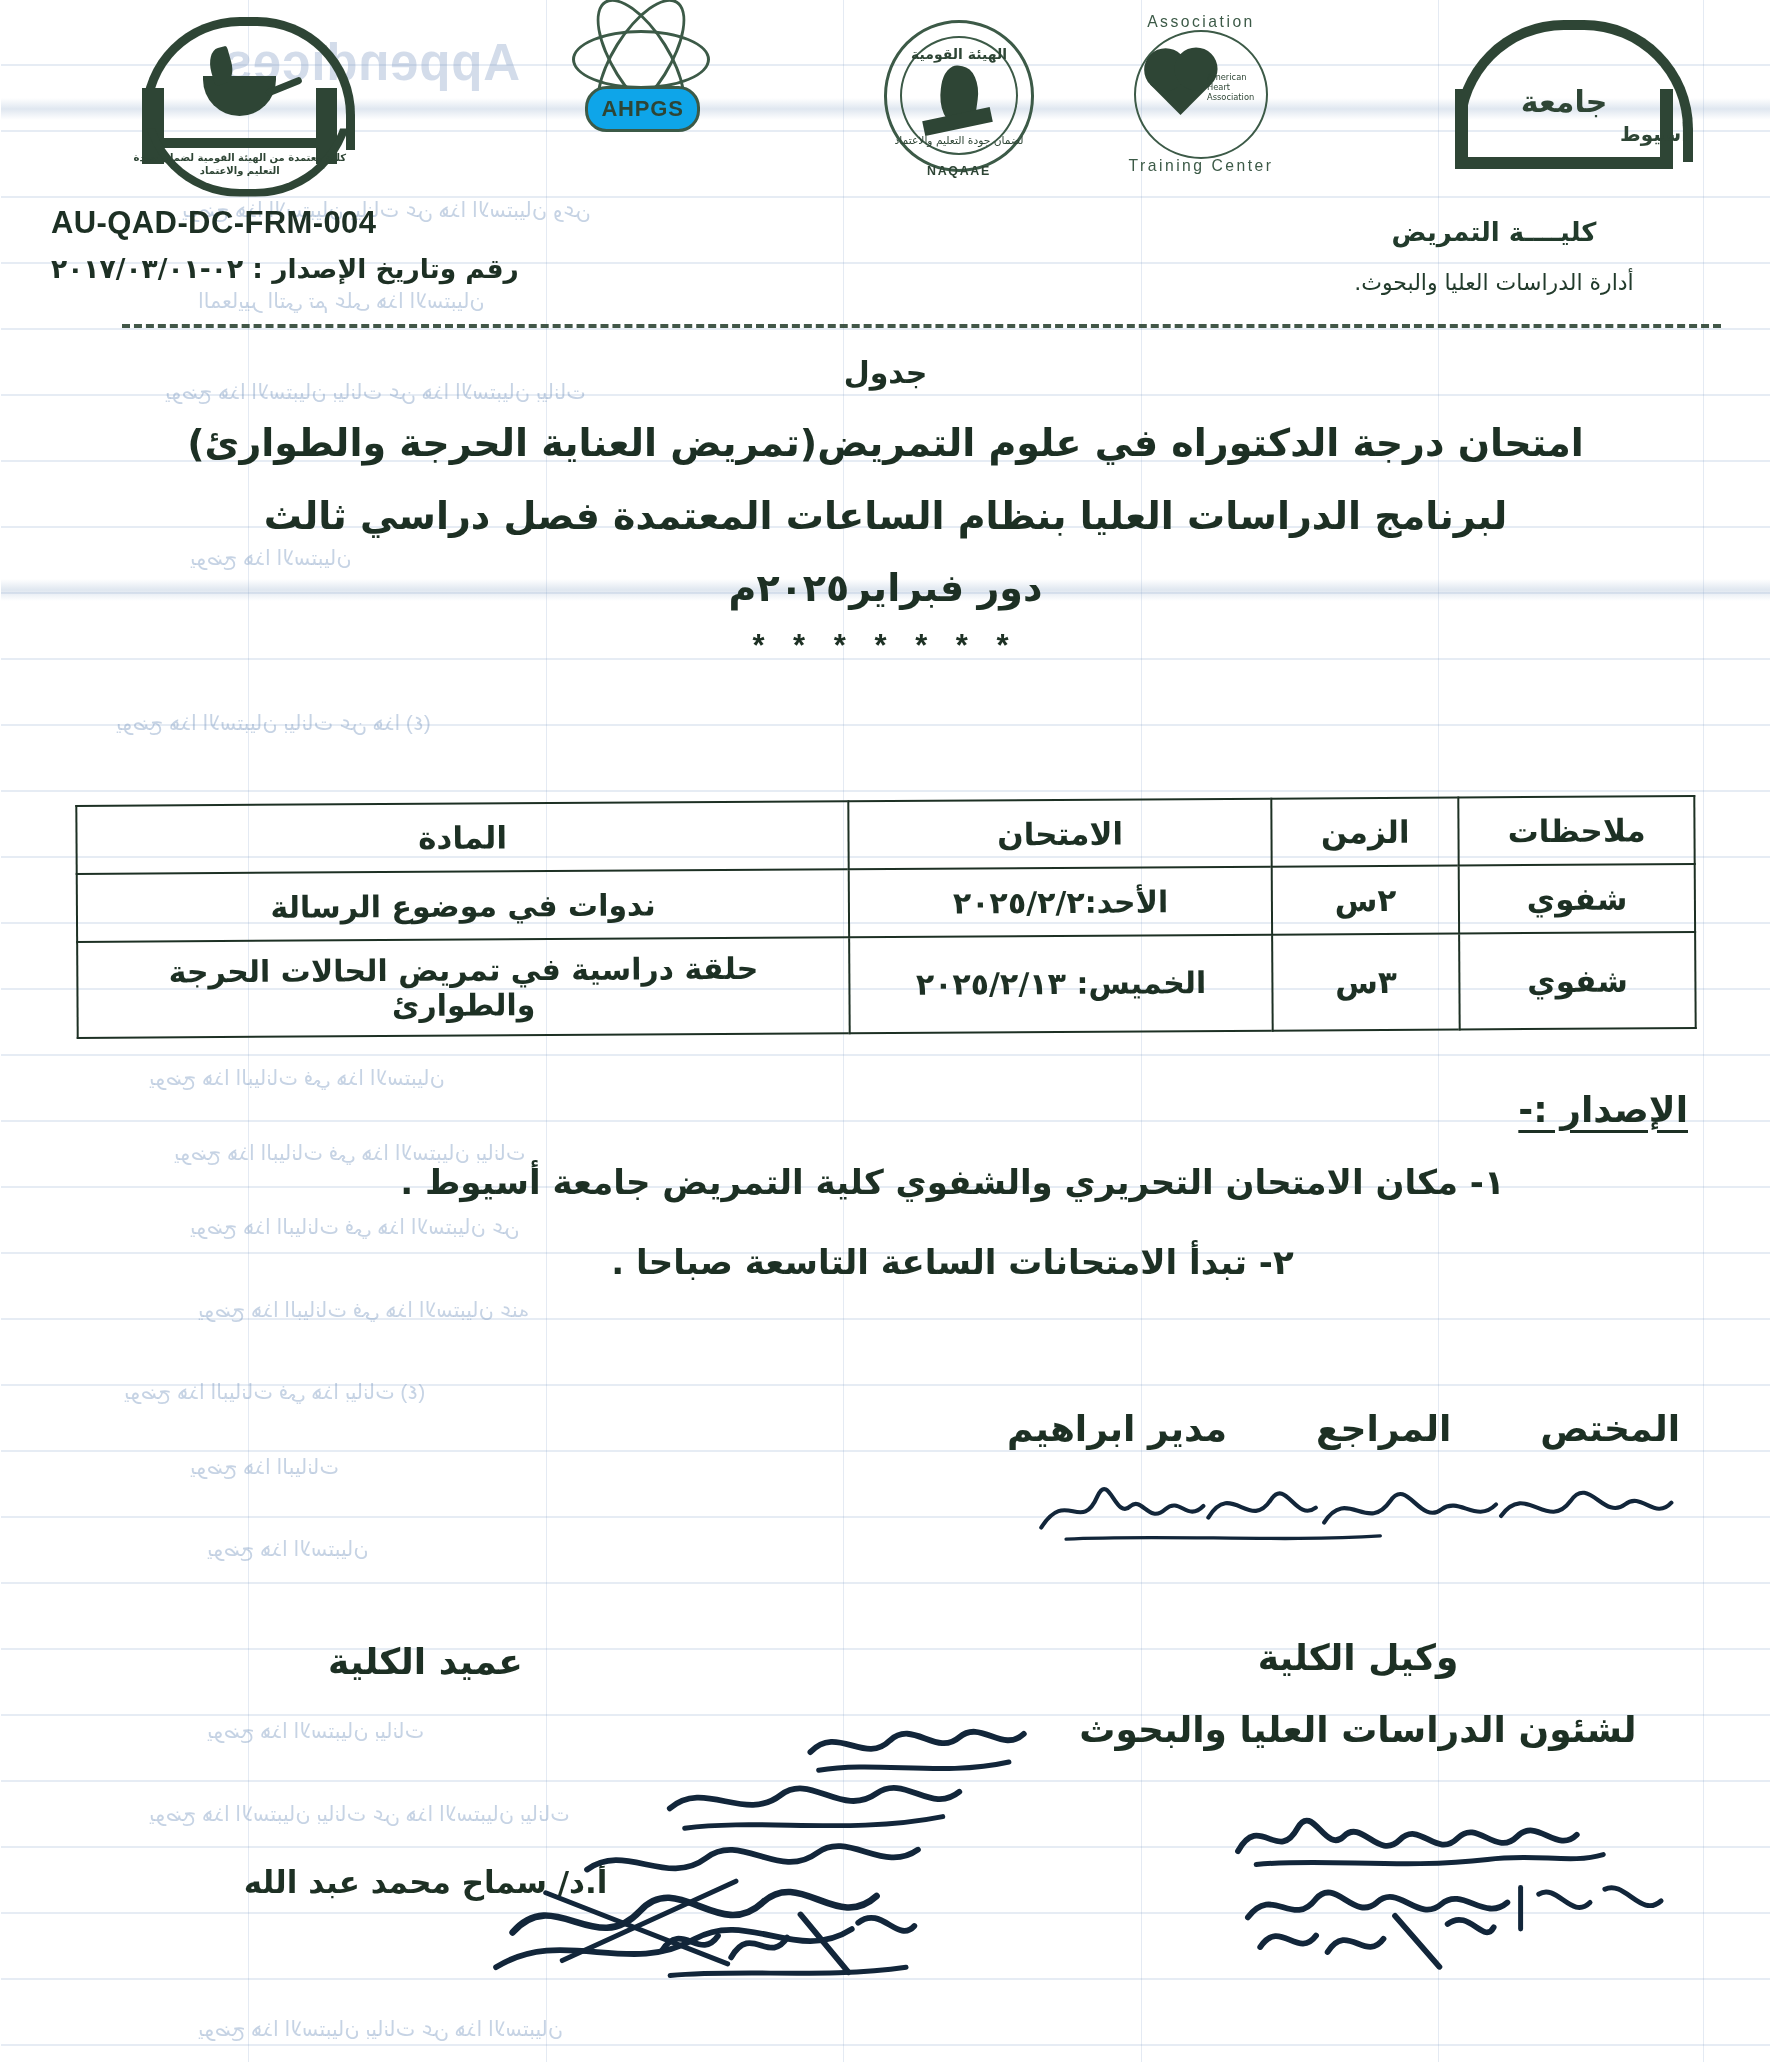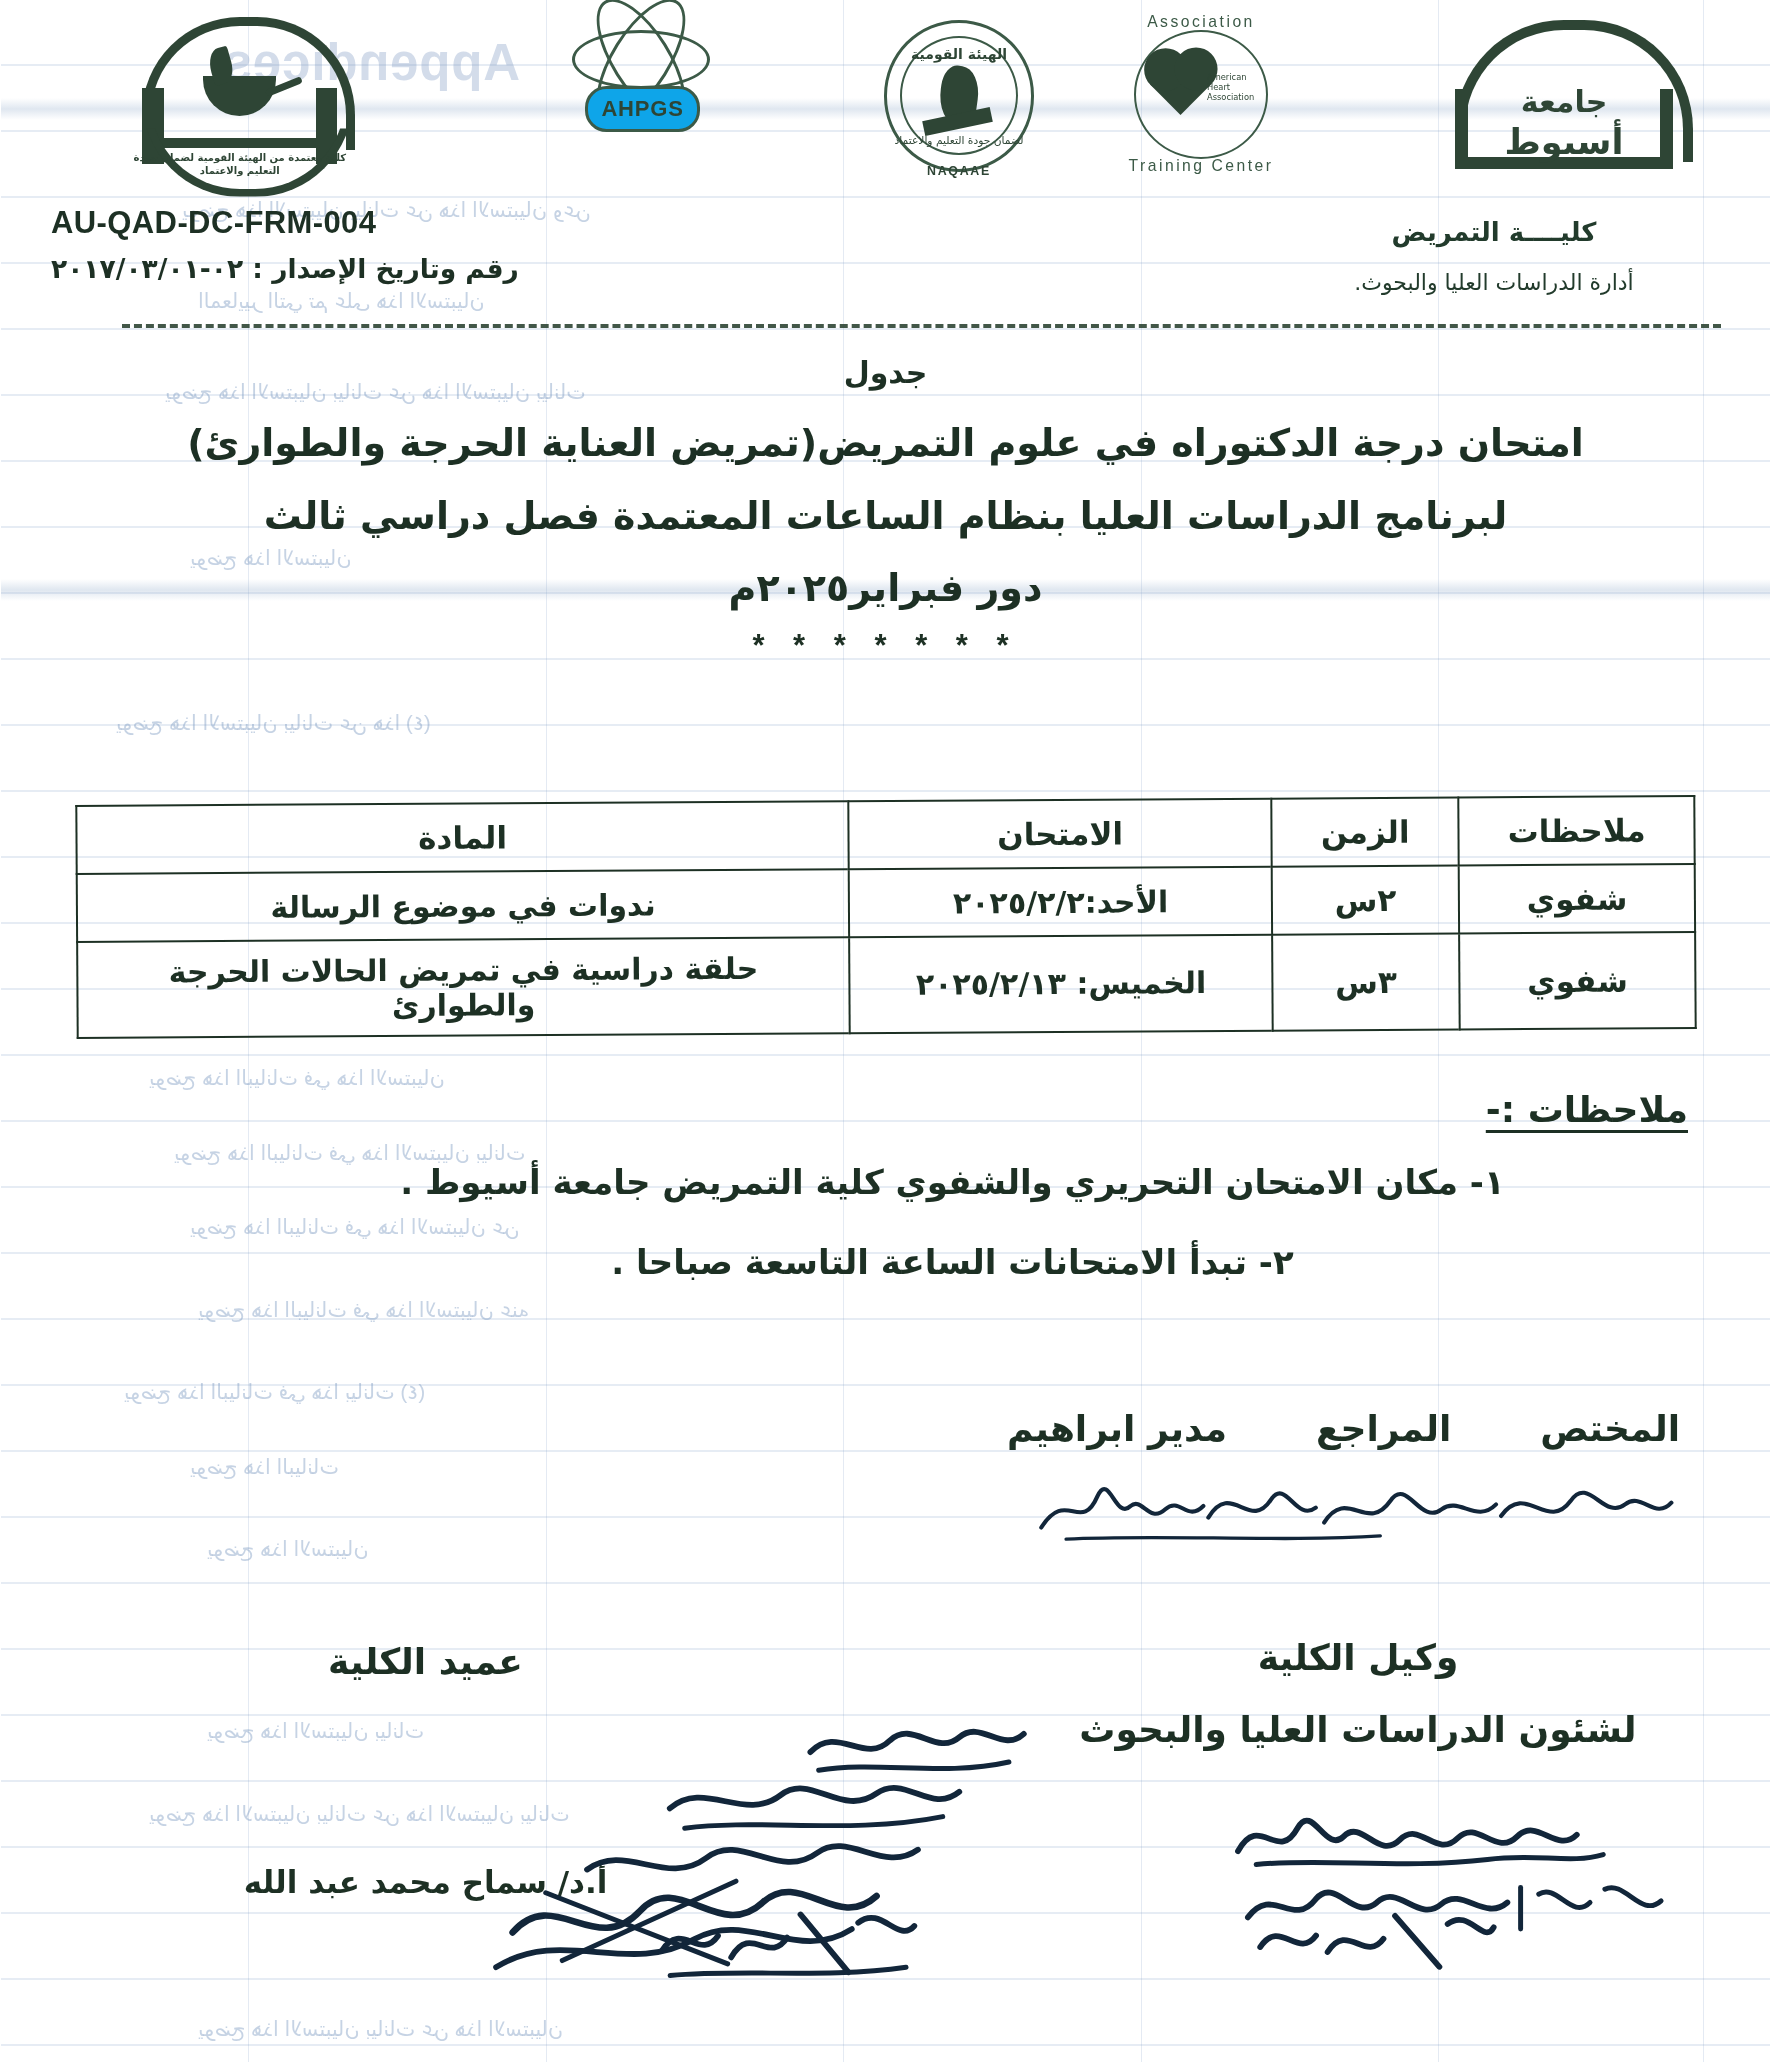--- a/index.html
+++ b/index.html
@@ -176,21 +176,21 @@
   .seal-assiut .sideL{left:15px;}
   .seal-assiut .sideR{right:15px;}
   .seal-assiut .floor{
     position:absolute;left:15px;top:144px;width:218px;height:11.6px;background:#2e4535;
   }
   .seal-assiut .txt1,.seal-assiut .txt2{
     position:absolute;left:0;right:0;text-align:center;color:#2e4535;
     font-family:"DejaVu Sans",sans-serif;font-weight:bold;
   }
   .seal-assiut .txt1{top:71px;font-size:30px;}
-  .seal-assiut .txt2{top:109px;font-size:35px;}
+  .seal-assiut .txt2{top:109px;font-size:20px;text-align:right;}
 
   
   .form-id{
     position:absolute;left:51px;top:205px;text-align:left;
     font-family:"Liberation Sans","DejaVu Sans",sans-serif;
     font-weight:bold;color:#1d3024;
   }
   .form-code{font-size:31px;letter-spacing:0.4px;}
   .form-issue{
     font-family:"DejaVu Sans",sans-serif;font-size:26.5px;margin-top:11.6px;
@@ -411,21 +411,21 @@
         <tr>
           <td class="c-notes">شفوي</td>
           <td class="c-time">٣س</td>
           <td class="c-exam">الخميس: ٢٠٢٥/٢/١٣</td>
           <td class="c-subject">حلقة دراسية في تمريض الحالات الحرجة والطوارئ</td>
         </tr>
       </tbody>
     </table>
   </div>
 
-  <div class="notes-head">ملاحظات :-</div>
+  <div class="notes-head">الإصدار :-</div>
   <div class="notes-list">
     <div class="n">١- مكان الامتحان التحريري والشفوي كلية التمريض جامعة أسيوط .</div>
     <div class="n">٢- تبدأ الامتحانات الساعة التاسعة صباحا .</div>
   </div>
 
   <div class="approve-row">
     <span>المختص</span>
     <span>المراجع</span>
     <span>مدير ابراهيم</span>
   </div>

